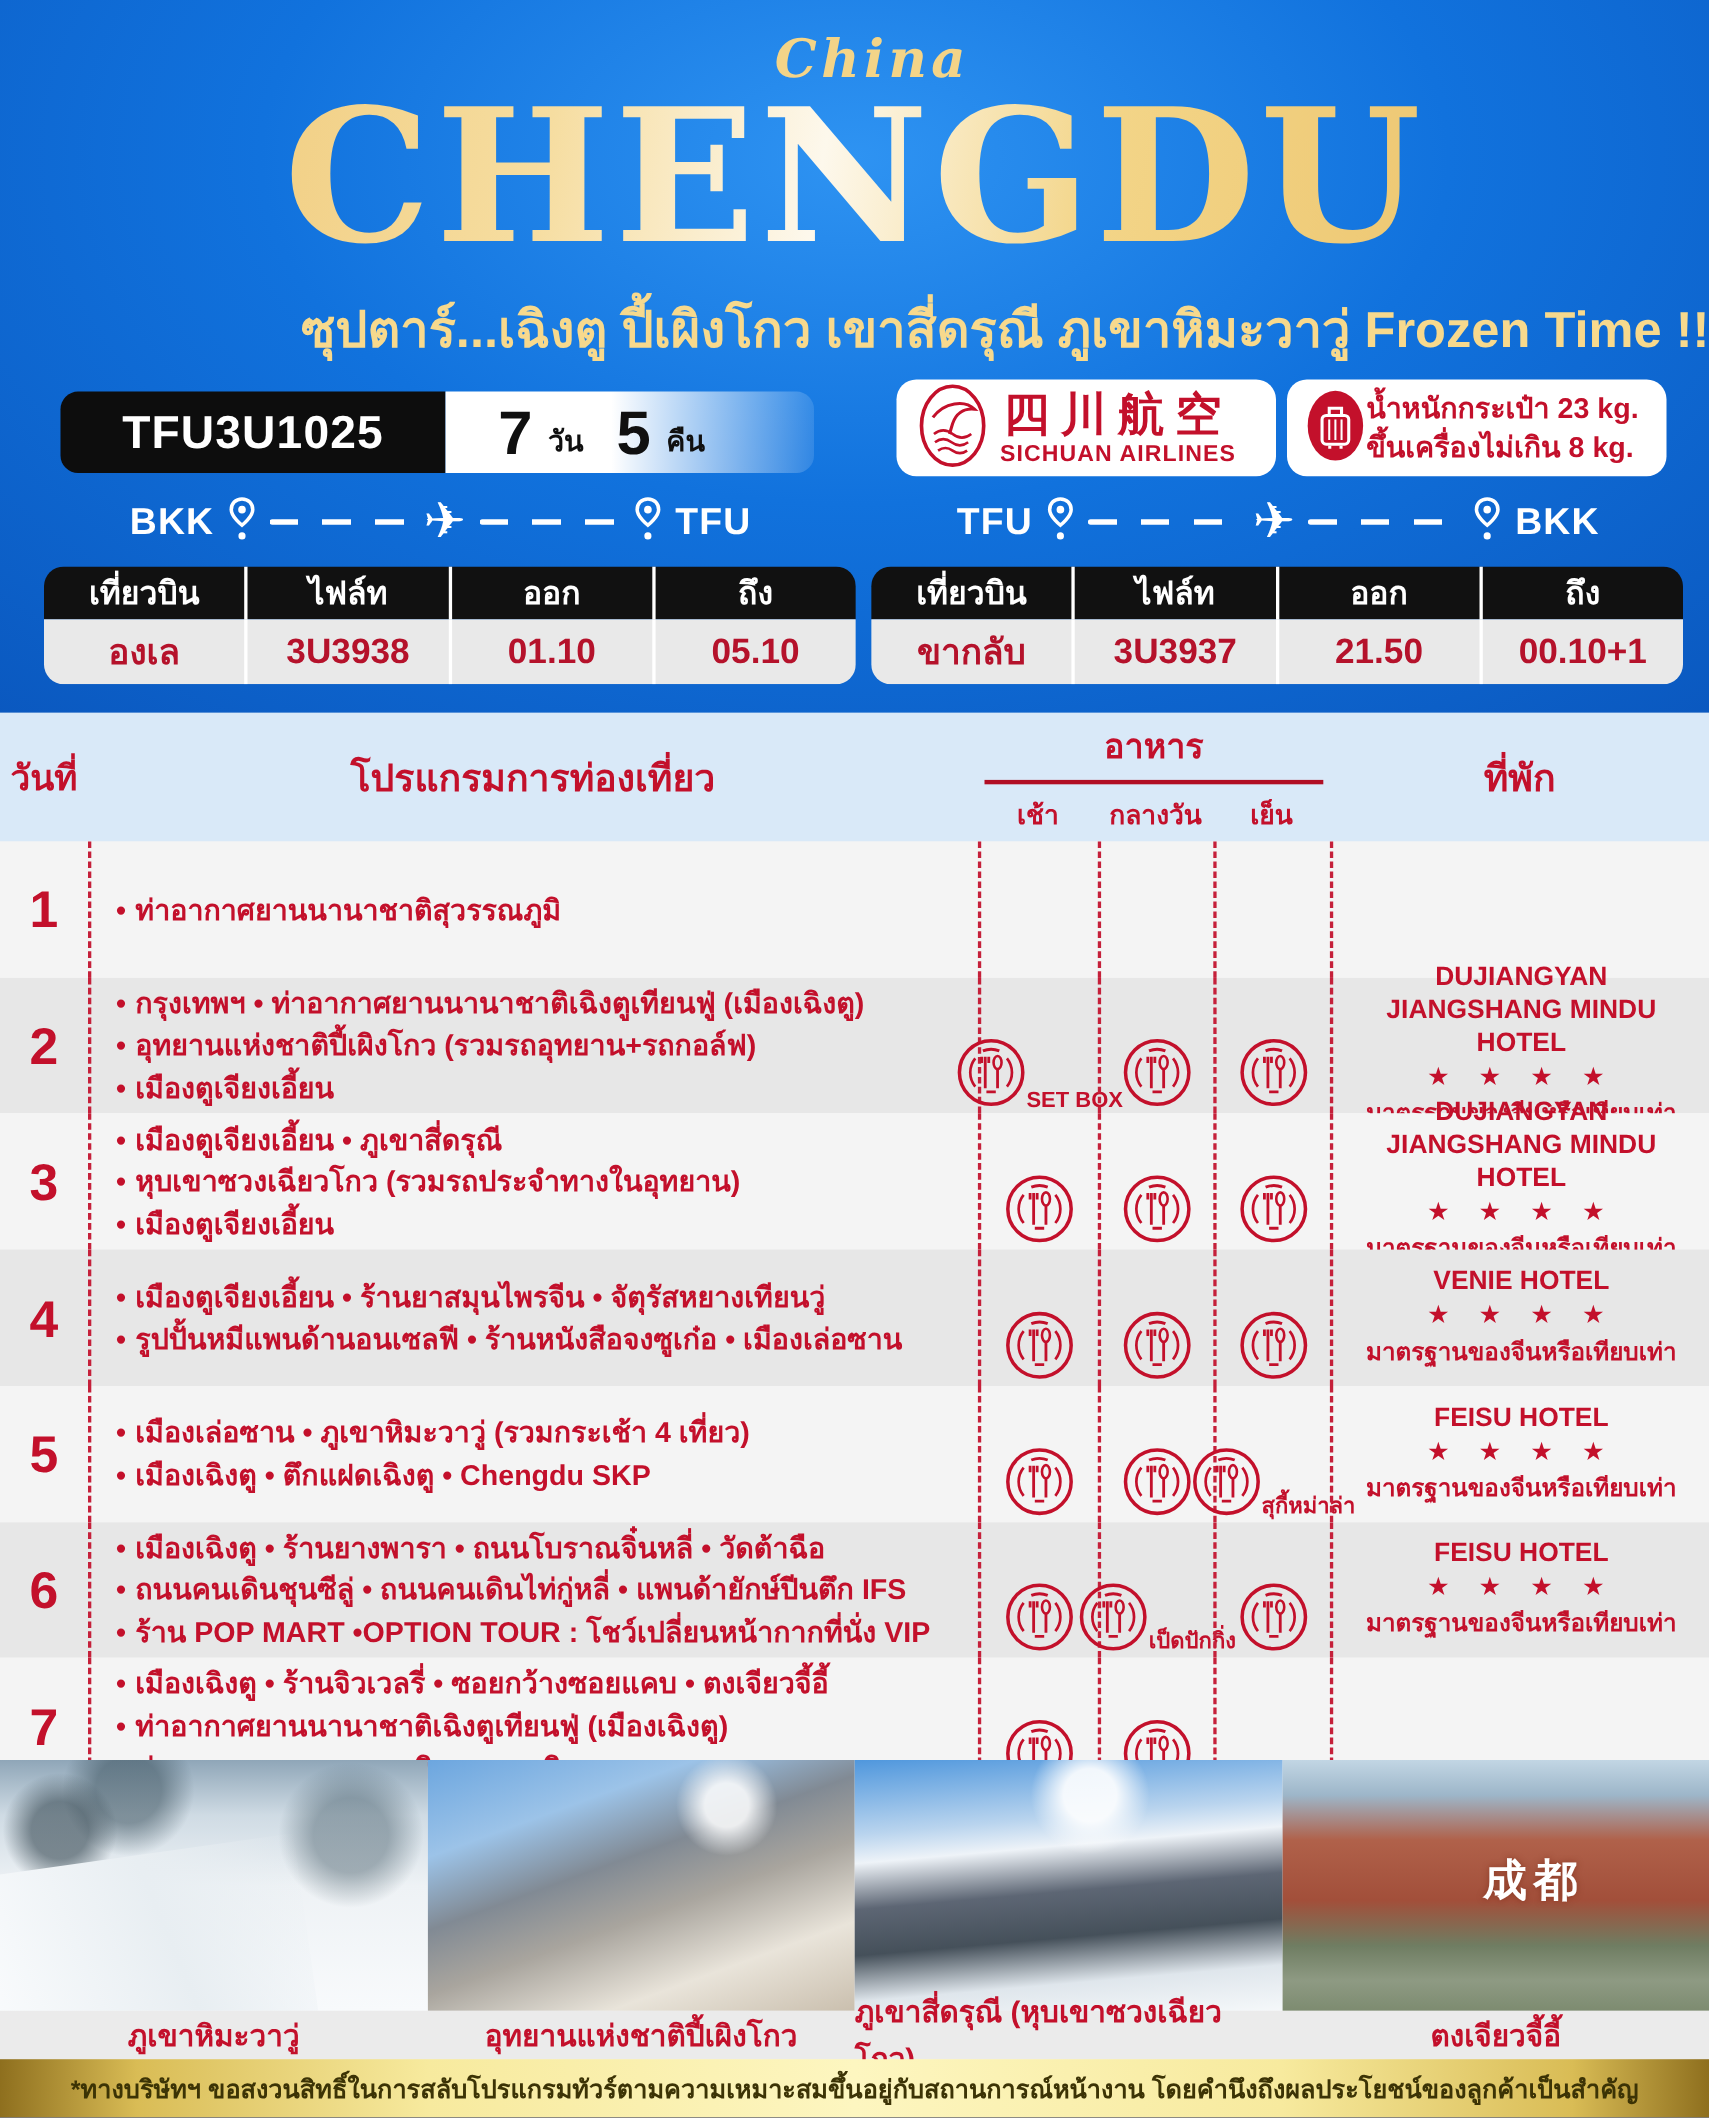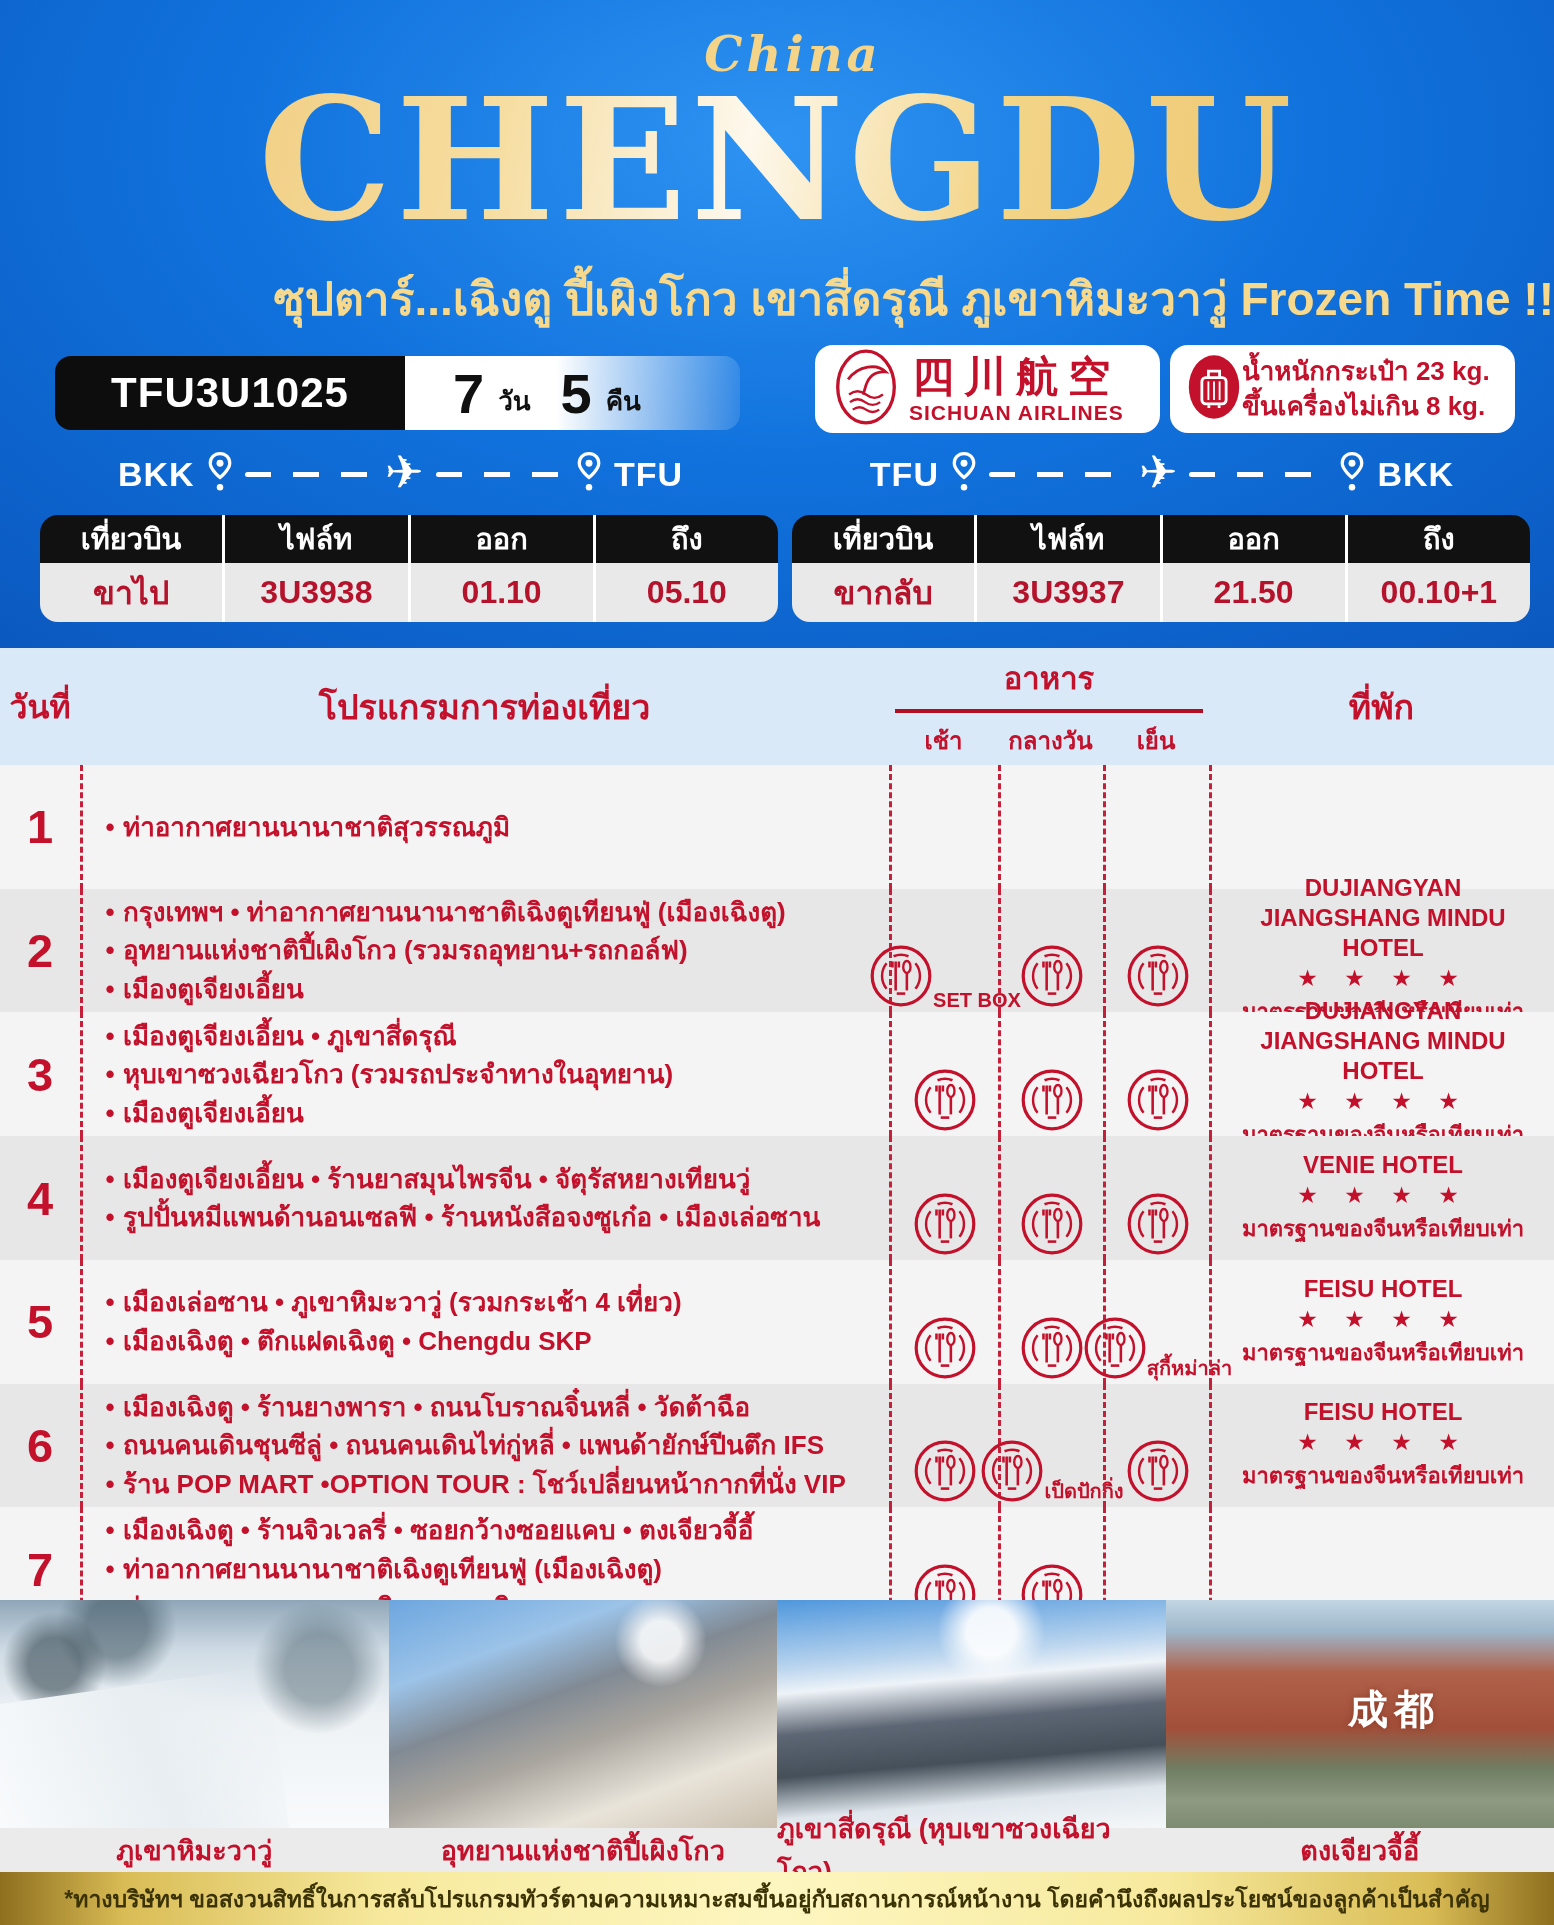--- a/index.html
+++ b/index.html
@@ -241,21 +241,21 @@
     </div>
 
     <div class="flight-table ft-left">
       <div class="ft-head">
         <div>เที่ยวบิน</div>
         <div>ไฟล์ท</div>
         <div>ออก</div>
         <div>ถึง</div>
       </div>
       <div class="ft-body">
-        <div>ขาไป</div>
+        <div>องเล</div>
         <div>3U3938</div>
         <div>01.10</div>
         <div>05.10</div>
       </div>
     </div>
     <div class="flight-table ft-right">
       <div class="ft-head">
         <div>เที่ยวบิน</div>
         <div>ไฟล์ท</div>
         <div>ออก</div>

